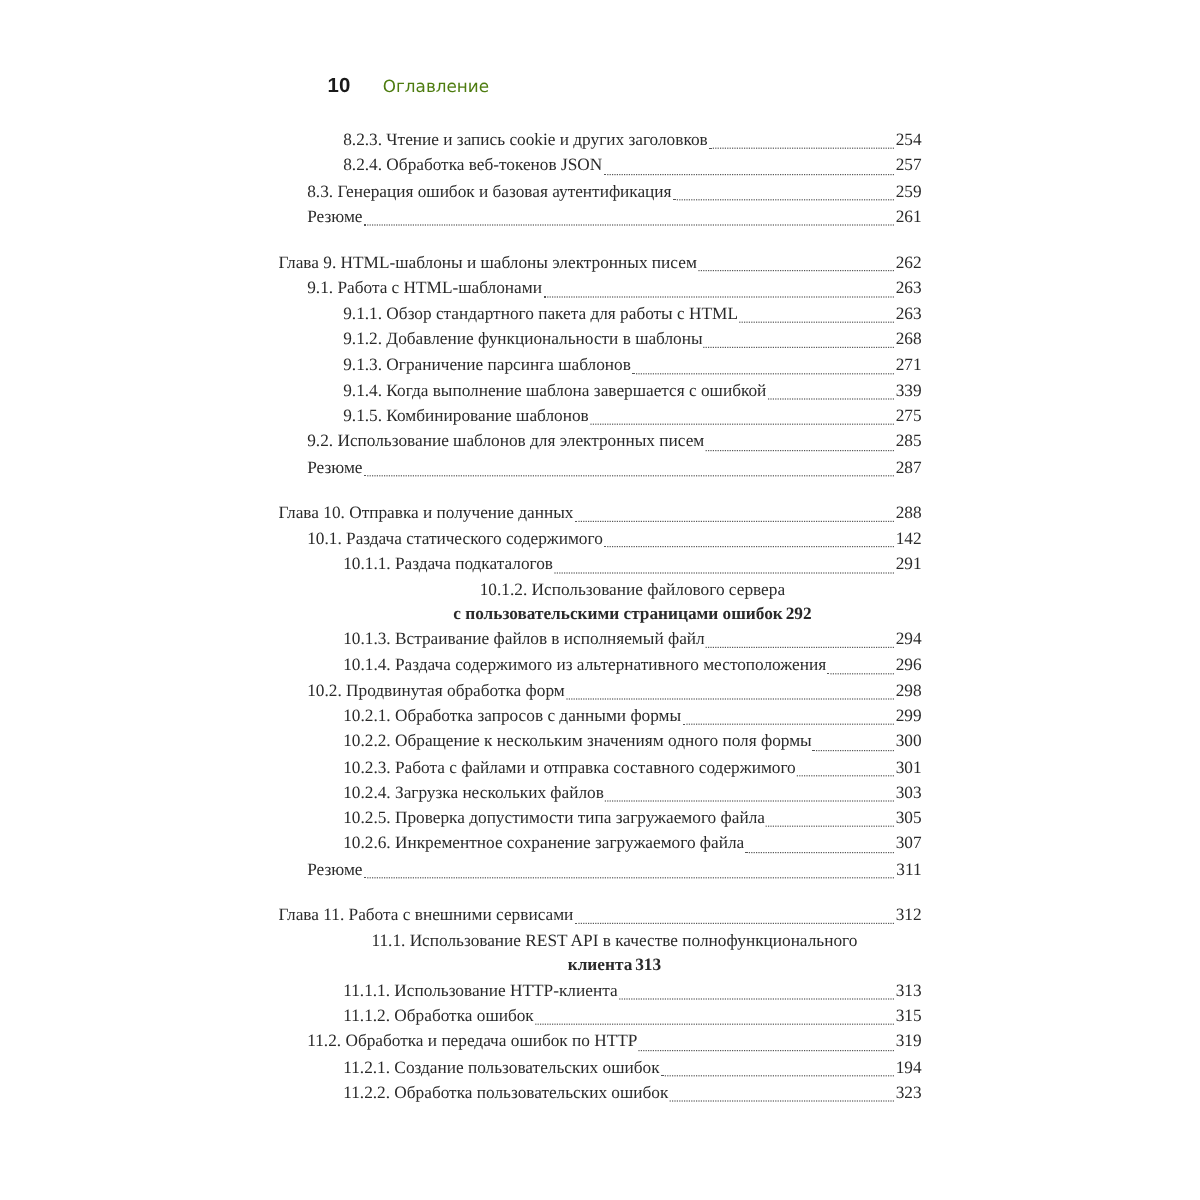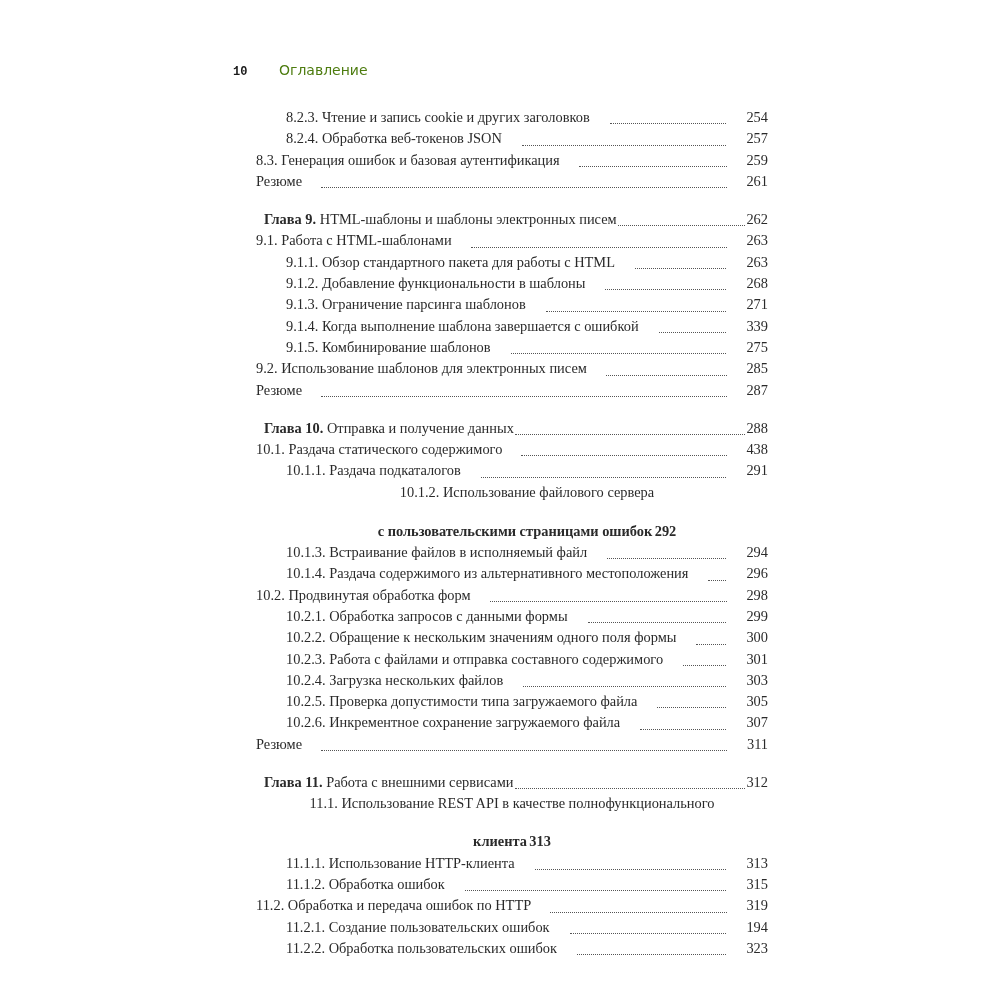--- a/index.html
+++ b/index.html
@@ -1,29 +1,29 @@
 <!DOCTYPE html>
 <html><head>
   <meta charset="utf-8">
   <style>
     html, body { margin:0; padding:0; background:#ffffff; }
     body { width:1000px; height:1000px; position:relative; overflow:hidden; color:#222; }
     .header { position:absolute; left:233px; top:62px; display:flex; align-items:baseline; }
-    .page-num { font-family:Liberation Mono, monospace; font-weight:bold; font-size:12px; color:#1a1a1a; width:46px; }
+    .page-num { font-family:Liberation Sans, sans-serif; font-weight:bold; font-size:17px; color:#1a1a1a; width:46px;margin-left:40px; }
     .running-title { font-family:"DejaVu Sans", sans-serif; font-size:14px; color:#4d7c0f; }
     .toc { position:absolute; left:232px; top:107px; width:536px; font-family:"Liberation Serif", serif; font-size:14.4px; color:#2a2a2a; }
     .row { display:flex; align-items:flex-end; height:21.3px; line-height:21.3px; }
     .row.multi { height:auto; flex-direction:column; align-items:center; }
     .row .first-line { height:20px; line-height:20px; white-space:nowrap; }
     .row .last-line { display:flex; align-items:flex-end; height:21.3px; line-height:21.3px;font-weight:bold; }
     .lvl0 { padding-left:0; }
-    .lvl1 { padding-left:24px;gap:18px; }
-    .lvl2 { padding-left:54px;gap:19px; }
+    .lvl1 { padding-left:24px; }
+    .lvl2 { padding-left:54px; }
     .label { white-space:nowrap; }
-    .label b { font-weight:bold;margin-left:32px; }
+    .label b { font-weight:normal; }
     .leader { flex:1; overflow:hidden; white-space:nowrap; margin:0 1px; position:relative; top:-4px; height:6px; border-bottom:1.5px dotted #555; }
     .pg { white-space:nowrap; text-align:right; min-width:22px;margin-top:44px; }
     .gap { height:17px; }
   </style>
 </head>
 <body>
 
 <div class="header">
   <span class="page-num">10</span>
   <span class="running-title">Оглавление</span>
@@ -103,21 +103,21 @@
   <div class="gap"></div>
 
   <div class="row lvl0">
     <span class="label"><b>Глава 10.</b><span> Отправка и получение данных</span></span>
     <span class="leader"></span>
     <span class="pg">288</span>
   </div>
   <div class="row lvl1">
     <span class="label">10.1. Раздача статического содержимого</span>
     <span class="leader"></span>
-    <span class="pg">438</span>
+    <span class="pg">142</span>
   </div>
   <div class="row lvl2">
     <span class="label">10.1.1. Раздача подкаталогов</span>
     <span class="leader"></span>
     <span class="pg">291</span>
   </div>
   <div class="row multi lvl2">
     <div class="first-line">10.1.2. Использование файлового сервера</div>
     <div class="last-line">
       <span class="label">с пользовательскими страницами ошибок</span>

